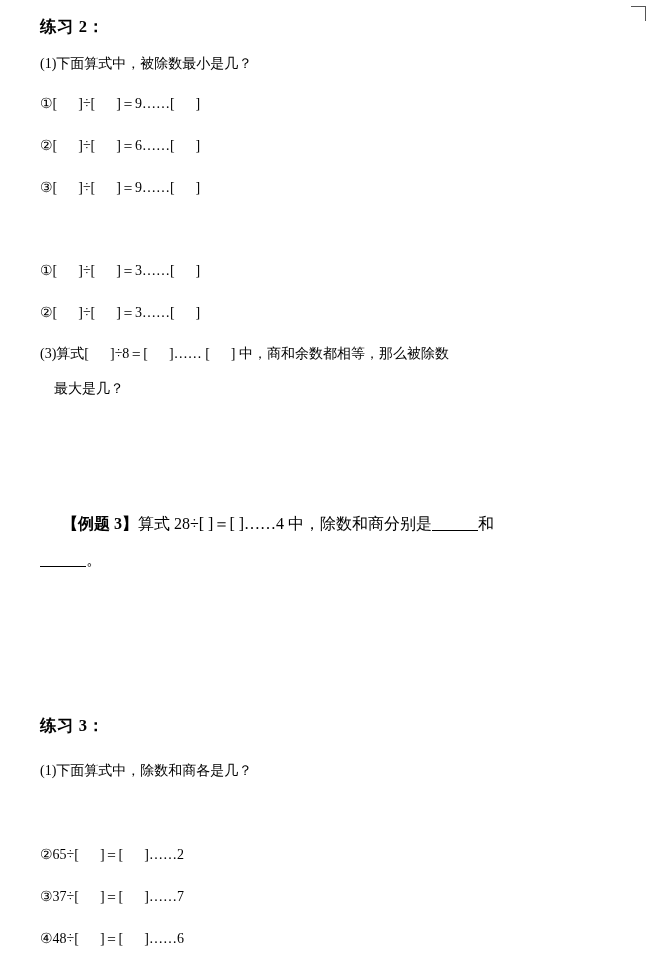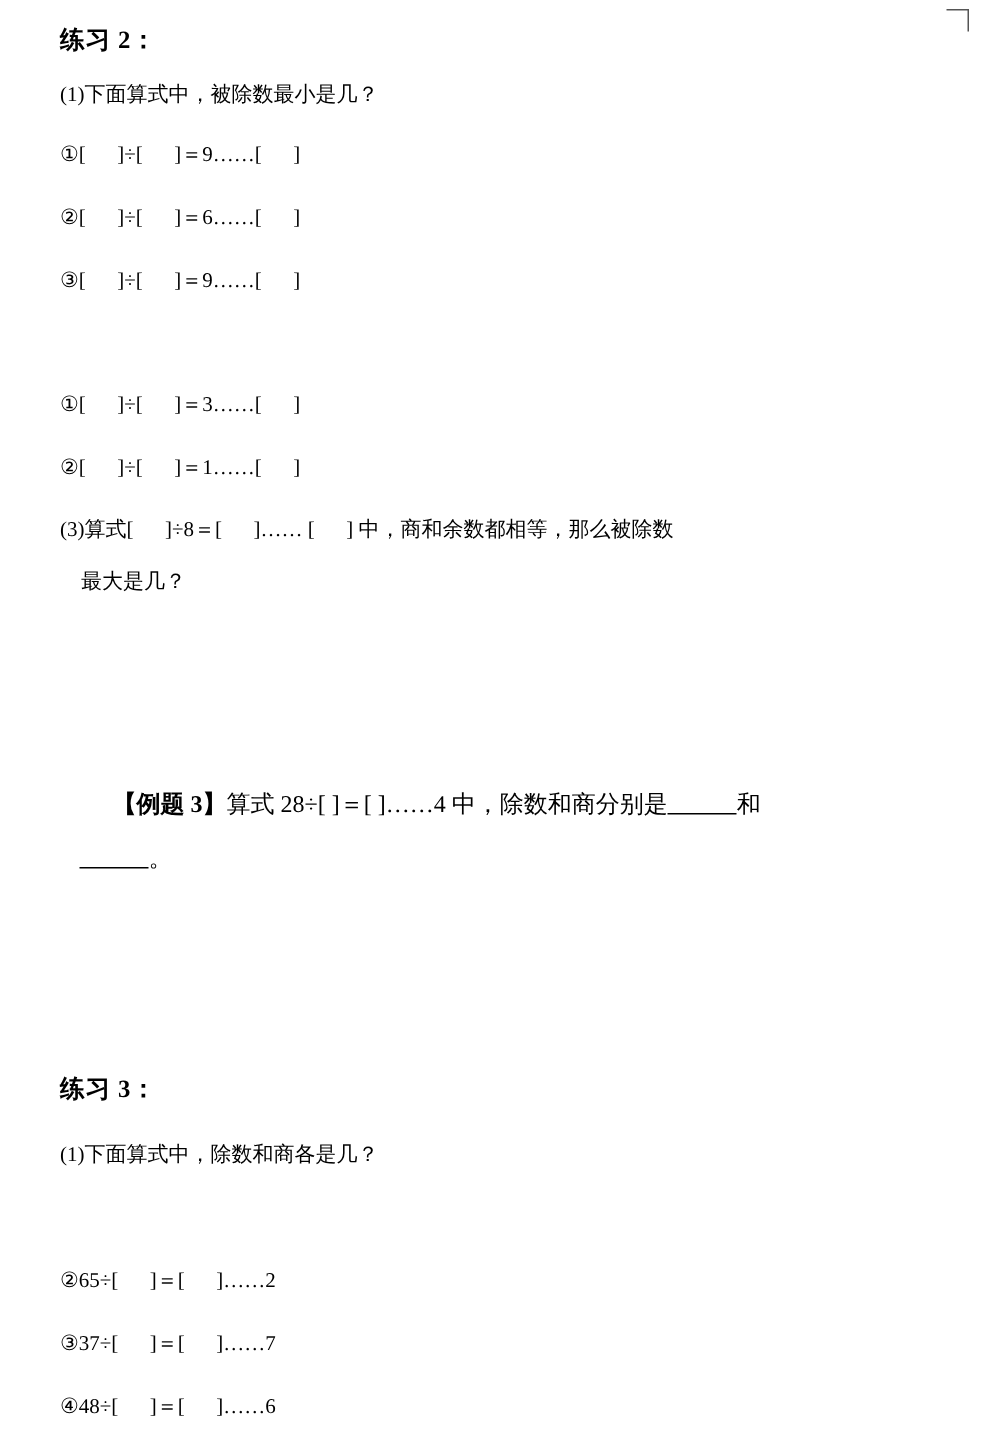--- a/index.html
+++ b/index.html
@@ -39,21 +39,21 @@
   }
   .line {
     font-size: 14px;
     line-height: 1.5;
     white-space: pre;
     margin: 0;
   }
   .line-wrap {
     font-size: 16px;
     line-height: 1.55;
-    margin: 13px;
+    margin: 0;
   }
   .blk {
     position: absolute;
     left: 40px;
     right: 24px;
   }
   .indent2 { padding-left: 14px; }
   .u {
     display: inline-block;
     border-bottom: 1px solid #000;
@@ -85,21 +85,21 @@
   </div>
   <div class="blk" style="top:177px;">
     <p class="line">③[      ]÷[      ]＝9……[      ]</p>
   </div>
 
 
   <div class="blk" style="top:260px;">
     <p class="line">①[      ]÷[      ]＝3……[      ]</p>
   </div>
   <div class="blk" style="top:302px;">
-    <p class="line">②[      ]÷[      ]＝1……[      ]</p>
+    <p class="line">②[      ]÷[      ]＝3……[      ]</p>
   </div>
 
   <div class="blk" style="top:343px;">
     <p class="line">(3)算式[      ]÷8＝[      ]…… [      ] 中，商和余数都相等，那么被除数</p>
   </div>
   <div class="blk" style="top:378px;">
     <p class="line indent2">最大是几？</p>
   </div>
 
   <div class="blk" style="top:512px;">

